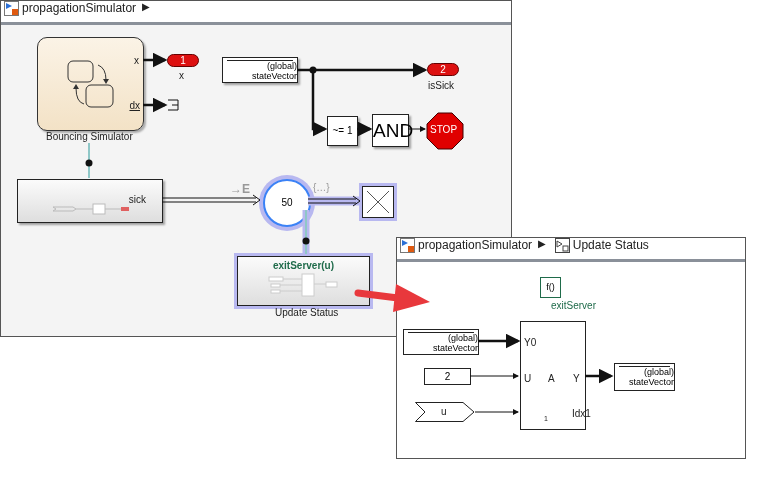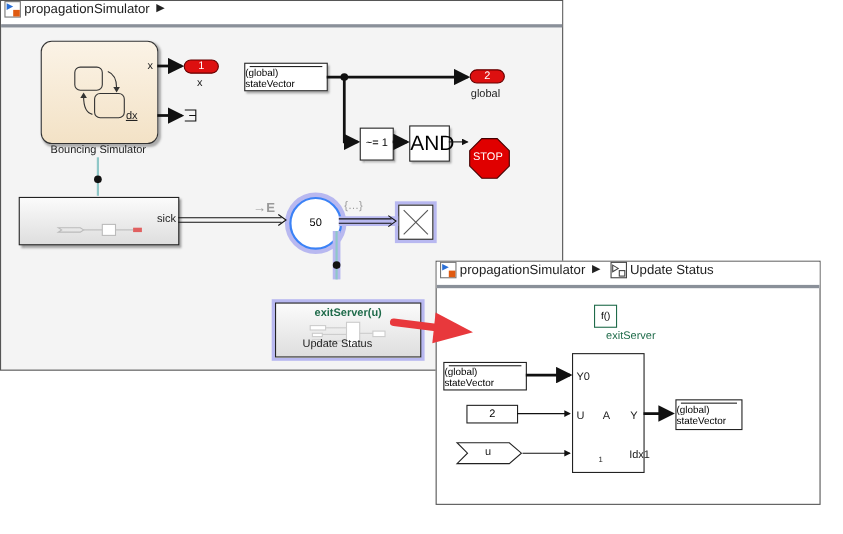--- a/index.html
+++ b/index.html
@@ -5,21 +5,21 @@
   html,body{margin:0;padding:0;background:#ffffff;}
   body{width:766px;height:485px;position:relative;overflow:hidden;font-family:"Liberation Sans",sans-serif;}
   .win{position:absolute;background:#f4f4f4;border:1px solid #555;}
   .titlebar{position:absolute;left:0;top:0;right:0;height:21px;background:#fff;border-bottom:3px solid #8a9099;display:flex;align-items:flex-start;font-size:12px;color:#222;}
   .ticon{width:15px;height:15px;margin:0 3px 0 3px;position:relative;}
   .crumb{margin-right:4px;}
   .tri{font-size:10px;margin:0 6px 0 2px;}
   .abs{position:absolute;}
   .lbl{position:absolute;font-size:10px;color:#222;white-space:nowrap;}
   .blk{position:absolute;background:#fff;border:1px solid #222;box-shadow:2px 2px 2px rgba(0,0,0,0.35);}
-  .gfrom{font-size:9px;text-align:left;line-height:10px;}
+  .gfrom{font-size:9px;text-align:right;line-height:10px;}
   .gfrom .bar{border-top:1px solid #222;margin:2px 4px 0 4px;}
   .port{position:absolute;background:#dd1010;border:1px solid #600;border-radius:9px;color:#fff;font-size:10px;text-align:center;line-height:11px;}
   svg{position:absolute;left:0;top:0;overflow:visible;}
 </style>
 </head>
 <body>
 
 <div class="win" style="left:0;top:0;width:510px;height:335px;">
   <div class="titlebar">
     <span class="ticon">
@@ -39,48 +39,48 @@
   <div class="abs" style="left:37px;top:37px;width:105px;height:92px;background:linear-gradient(#fbf3e6,#f3e2c6);border:1px solid #333;border-radius:10px;box-shadow:2px 2px 2px rgba(0,0,0,.3);">
     <svg width="105" height="92">
       <rect x="30" y="23" width="25" height="21" rx="5" fill="none" stroke="#333"></rect>
       <rect x="48" y="47" width="27" height="22" rx="5" fill="none" stroke="#333"></rect>
       <path d="M60 27 Q68 30 68 42" fill="none" stroke="#333"></path>
         <polygon points="65,41 71,41 68,46" fill="#333"></polygon>
       <path d="M46 66 Q38 64 38 50" fill="none" stroke="#333"></path>
         <polygon points="35,51 41,51 38,46" fill="#333"></polygon>
     </svg>
     <span class="lbl" style="right:4px;top:17px;">x</span>
-    <span class="lbl" style="right:18px;top:62px;text-decoration:underline;">dx</span>
+    <span class="lbl" style="right:3px;top:62px;text-decoration:underline;">dx</span>
   </div>
   <span class="lbl" style="left:46px;top:131px;">Bouncing Simulator</span>
 
   <div class="port" style="left:167px;top:54px;width:30px;height:11px;">1</div>
   <span class="lbl" style="left:179px;top:70px;">x</span>
 
   <div class="blk gfrom" style="left:222px;top:57px;width:74px;height:24px;">
     <div class="bar"></div>
       <div>(global)</div>
       <div>stateVector</div>
   </div>
 
   <div class="port" style="left:427px;top:63px;width:30px;height:11px;">2</div>
-  <span class="lbl" style="left:428px;top:80px;">global</span>
+  <span class="lbl" style="left:428px;top:80px;">isSick</span>
 
   <div class="blk" style="left:327px;top:116px;width:29px;height:28px;font-size:10px;text-align:center;line-height:28px;">~= 1</div>
   <div class="blk" style="left:372px;top:114px;width:35px;height:31px;font-size:19px;text-align:center;line-height:31px;">AND</div>
 
-  <div class="abs" style="left:427px;top:126px;width:48px;height:36px;">
+  <div class="abs" style="left:427px;top:113px;width:48px;height:36px;">
     <svg width="36" height="36">
         <polygon points="11,0 25,0 36,11 36,25 25,36 11,36 0,25 0,11" fill="#e00000" stroke="#400"></polygon>
       </svg>
     <span class="lbl" style="left:3px;top:11px;color:#fff;font-size:10px;">STOP</span>
   </div>
 
   <div class="blk" style="left:17px;top:179px;width:144px;height:42px;background:linear-gradient(#fbfbfb,#dedede);">
-    <span class="lbl" style="right:2px;top:14px;">sick</span>
+    <span class="lbl" style="right:16px;top:14px;">sick</span>
     <svg width="144" height="42">
         <polygon points="35,27 55,27 58,29 55,31 35,31 38,29" fill="none" stroke="#bbb"></polygon>
         <line x1="58" y1="29" x2="75" y2="29" stroke="#bbb"></line>
         <rect x="75" y="24" width="12" height="10" fill="#fff" stroke="#bbb"></rect>
         <line x1="87" y1="29" x2="103" y2="29" stroke="#bbb"></line>
         <rect x="103" y="27" width="8" height="4" fill="#e06060"></rect>
       </svg>
   </div>
 
   <span class="lbl" style="left:230px;top:182px;color:#999;font-weight:bold;font-size:12px;">→E</span>
@@ -88,21 +88,21 @@
   <div class="abs" style="left:263px;top:179px;width:44px;height:44px;border-radius:50%;background:#fff;border:2px solid #3b82f6;box-shadow:0 0 0 4px #b8b8f0;text-align:center;line-height:44px;font-size:10px;">50</div>
   <span class="lbl" style="left:313px;top:182px;color:#999;">{…}</span>
 
   <div class="blk" style="left:362px;top:186px;width:30px;height:30px;box-shadow:0 0 0 3px #b8b8f0;">
     <svg width="30" height="30">
         <line x1="4" y1="4" x2="26" y2="26" stroke="#555"></line>
         <line x1="26" y1="4" x2="4" y2="26" stroke="#555"></line>
       </svg>
   </div>
 
-  <div class="blk" style="left:250px;top:256px;width:131px;height:48px;background:linear-gradient(#fbfbfb,#dedede);box-shadow:0 0 0 3px #b8b8f0;margin-top:19px;">
+  <div class="blk" style="left:237px;top:256px;width:131px;height:48px;background:linear-gradient(#fbfbfb,#dedede);box-shadow:0 0 0 3px #b8b8f0;">
     <div style="text-align:center;font-size:10px;font-weight:bold;color:#1f6b4a;margin-top:3px;">exitServer(u)</div>
     <svg width="131" height="48">
         <rect x="31" y="20" width="14" height="4" fill="#fff" stroke="#ccc"></rect>
         <rect x="33" y="27" width="9" height="3" fill="#fff" stroke="#ccc"></rect>
         <rect x="33" y="33" width="9" height="3" fill="#fff" stroke="#ccc"></rect>
         <line x1="45" y1="22" x2="64" y2="22" stroke="#ccc"></line>
         <line x1="42" y1="28" x2="64" y2="28" stroke="#ccc"></line>
         <line x1="42" y1="34" x2="64" y2="34" stroke="#ccc"></line>
         <rect x="64" y="17" width="12" height="22" fill="#fff" stroke="#ccc"></rect>
         <line x1="76" y1="27" x2="88" y2="27" stroke="#ccc"></line>

